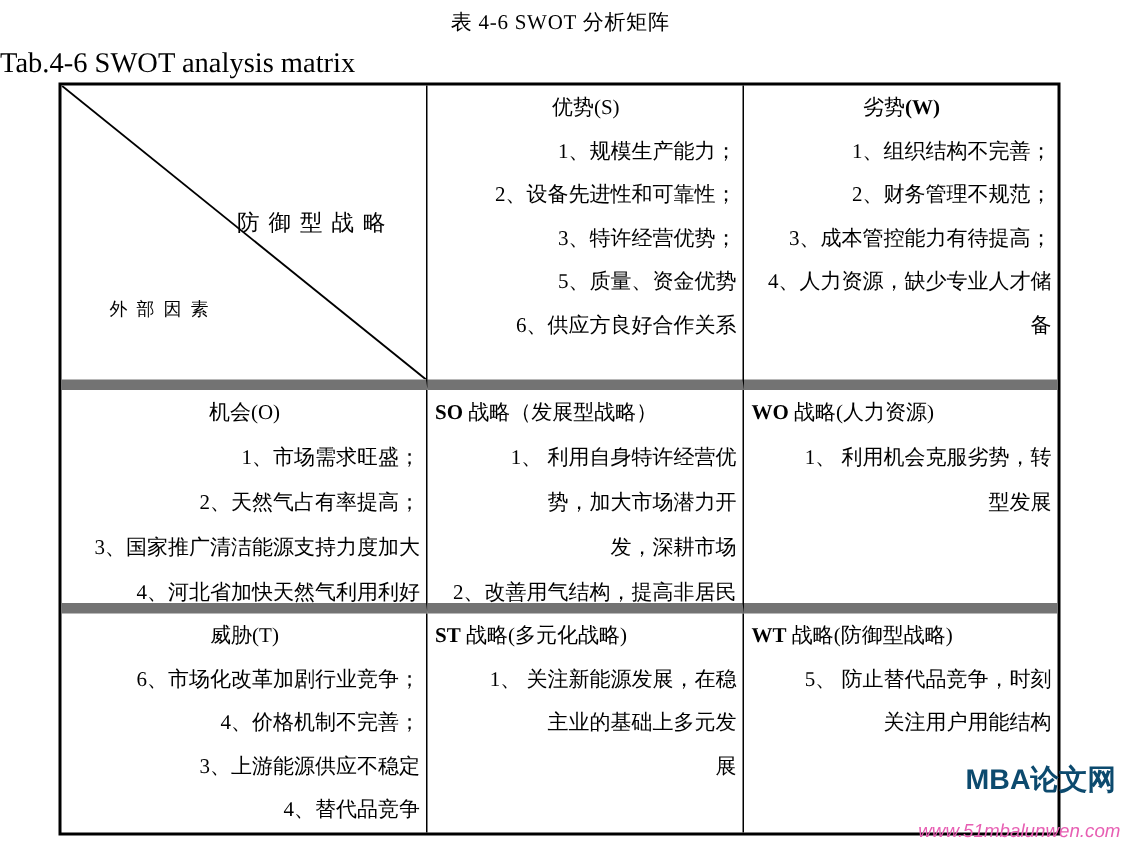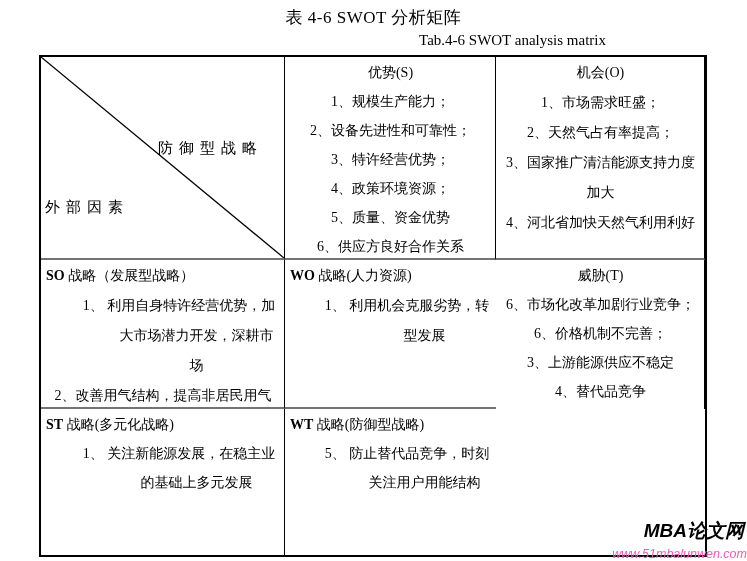--- a/index.html
+++ b/index.html
@@ -2,51 +2,51 @@
 <html><head>
 <meta charset="utf-8">
 <style>
   html,body{margin:0;padding:0;}
   body{
     width:747px;height:561px;position:relative;background:#ffffff;
     font-family:"Liberation Serif","DejaVu Serif",serif;color:#000;
     overflow:hidden;
   }
   .title{position:absolute;top:6px;left:0;width:747px;text-align:center;
-    font-size:17px;letter-spacing:.5px;}
-  .subtitle{position:absolute;top:32px;left:0;width:606px;text-align:right;
-    font-size:15px;}
+    font-size:14px;letter-spacing:.5px;}
+  .subtitle{position:absolute;top:32px;left:0;width:606px;text-align:left;
+    font-size:19px;}
   .matrix{
     position:absolute;left:39px;top:55px;
     width:668px;height:502px;box-sizing:border-box;
     border:2px solid #000;
     display:grid;
     grid-template-columns:244px 211px 209px;
     grid-template-rows:203px 149px 146px;
   }
   .cell{box-sizing:border-box;font-size:14px;padding:1px 4px 0 5px;overflow:hidden;}
   .vline{border-right:1px solid #000;}
-  .hline{border-bottom:2px solid #737373;}
+  .hline{border-bottom:7px solid #737373;}
   .r1{line-height:29px;}
   .r2{line-height:30px;}
   .r3{line-height:29px;font-family:Liberation Serif, serif;}
   .cell .ctitle{text-align:center;}
-  .item{text-align:center;}
+  .item{text-align:right;}
   .hang{padding-left:35px;text-indent:-35px;margin-left:32px;}
   .corner{position:relative;padding:0;}
   .corner svg{position:absolute;left:0;top:0;width:100%;height:100%;}
   .corner .internal{position:absolute;left:117px;top:82px;font-size:15px;letter-spacing:6px;}
-  .corner .external{position:absolute;left:4px;top:141px;font-size:15px;letter-spacing:6px;}
+  .corner .external{position:absolute;left:32px;top:141px;font-size:12px;letter-spacing:6px;}
   .strategy-head .code{font-weight:bold;}
   .bold-code{font-weight:bold;}
   .watermark{position:absolute;right:0;bottom:0;text-align:right;line-height:1;}
-  .wm-brand{font-size:19px;font-weight:bold;font-style:italic;
-    font-family:"Liberation Sans","DejaVu Sans",sans-serif;color:#000000;
+  .wm-brand{font-size:19px;font-weight:bold;
+    font-family:"Liberation Sans","DejaVu Sans",sans-serif;color:#0c4a6e;
     padding-right:3px;}
-  .wm-url{font-size:12.5px;font-style:italic;color:#e75fb3;margin-top:8px;
+  .wm-url{font-size:12.5px;font-style:italic;color:#e75fb3;margin-top:18px;
     font-family:"Liberation Sans","DejaVu Sans",sans-serif;padding-bottom:1px;}
 </style>
 </head>
 <body>
 
 <div class="title">表 4-6 SWOT 分析矩阵</div>
 <div class="subtitle">Tab.4-6 SWOT analysis matrix</div>
 
 <div class="matrix">
 
@@ -56,25 +56,31 @@
     </svg>
     <span class="internal">防御型战略</span>
     <span class="external">外部因素</span>
   </div>
 
   <div class="cell vline hline r1">
     <div class="ctitle">优势(S)</div>
     <div class="item">1、规模生产能力；</div>
     <div class="item">2、设备先进性和可靠性；</div>
     <div class="item">3、特许经营优势；</div>
-    <div class="item">4、政策环境资源；</div>
     <div class="item">5、质量、资金优势</div>
     <div class="item">6、供应方良好合作关系</div>
   </div>
 
+  <div class="cell hline r1">
+    <div class="ctitle"><span>劣势</span><span class="bold-code">(W)</span></div>
+    <div class="item">1、组织结构不完善；</div>
+    <div class="item">2、财务管理不规范；</div>
+    <div class="item">3、成本管控能力有待提高；</div>
+    <div class="item">4、人力资源，缺少专业人才储备</div>
+  </div>
 
   <div class="cell vline hline r2">
     <div class="ctitle">机会(O)</div>
     <div class="item">1、市场需求旺盛；</div>
     <div class="item">2、天然气占有率提高；</div>
     <div class="item">3、国家推广清洁能源支持力度加大</div>
     <div class="item">4、河北省加快天然气利用利好</div>
   </div>
 
   <div class="cell vline hline r2">
@@ -84,21 +90,21 @@
   </div>
 
   <div class="cell hline r2">
     <div class="strategy-head"><span class="code">WO</span><span> 战略(人力资源)</span></div>
     <div class="item hang">1、 利用机会克服劣势，转型发展</div>
   </div>
 
   <div class="cell vline r3">
     <div class="ctitle">威胁(T)</div>
     <div class="item">6、市场化改革加剧行业竞争；</div>
-    <div class="item">6、价格机制不完善；</div>
+    <div class="item">4、价格机制不完善；</div>
     <div class="item">3、上游能源供应不稳定</div>
     <div class="item">4、替代品竞争</div>
   </div>
 
   <div class="cell vline r3">
     <div class="strategy-head"><span class="code">ST</span><span> 战略(多元化战略)</span></div>
     <div class="item hang">1、 关注新能源发展，在稳主业的基础上多元发展</div>
   </div>
 
   <div class="cell r3">

